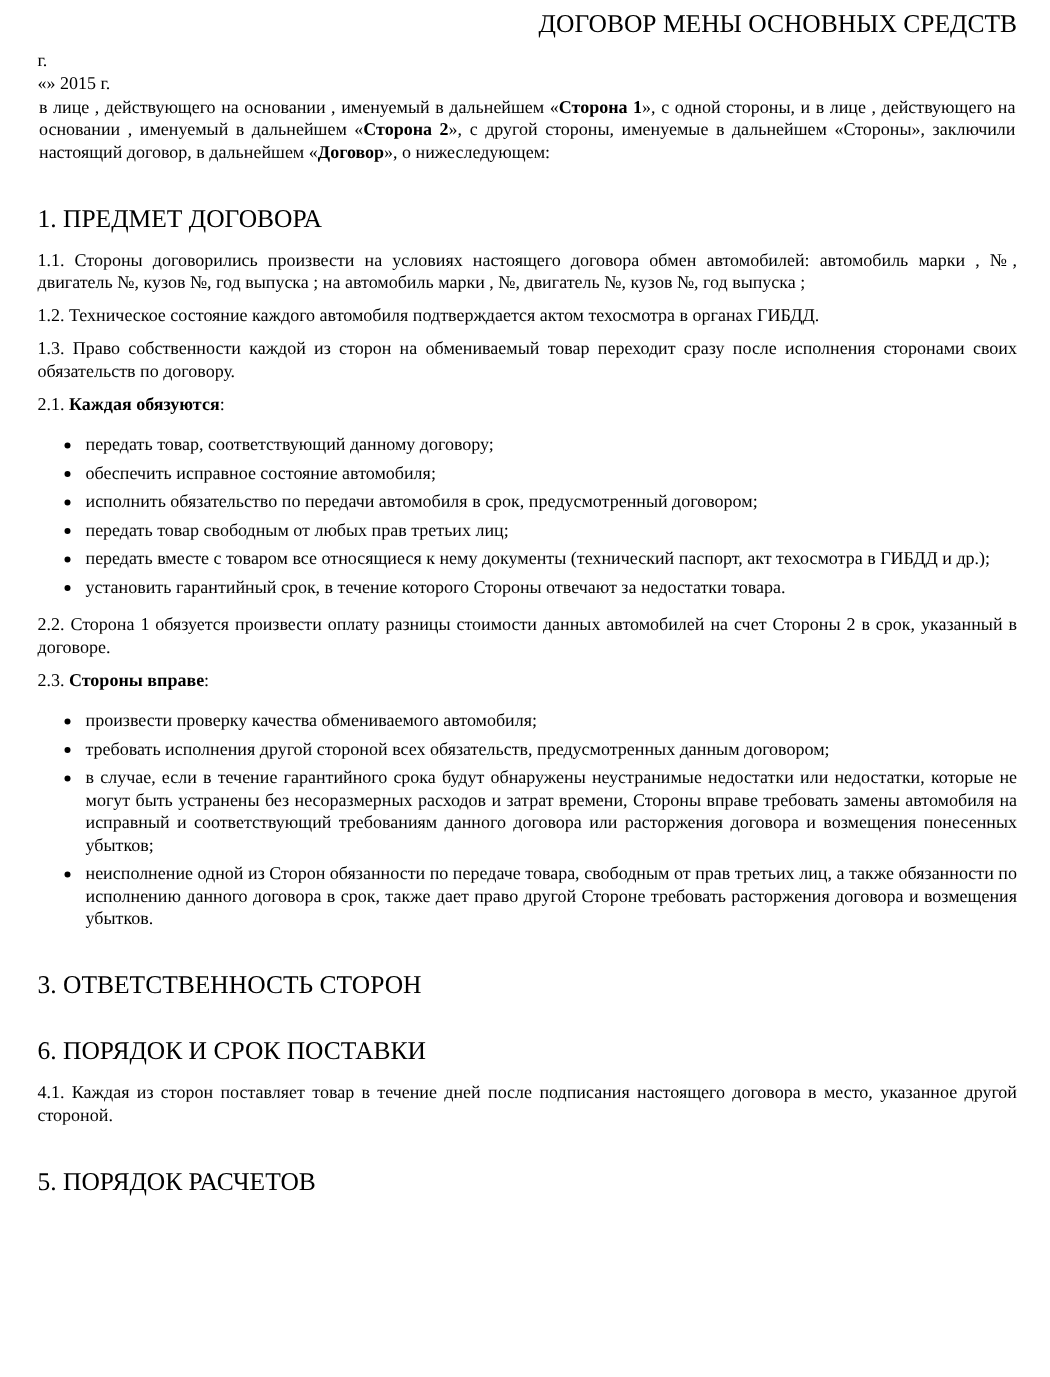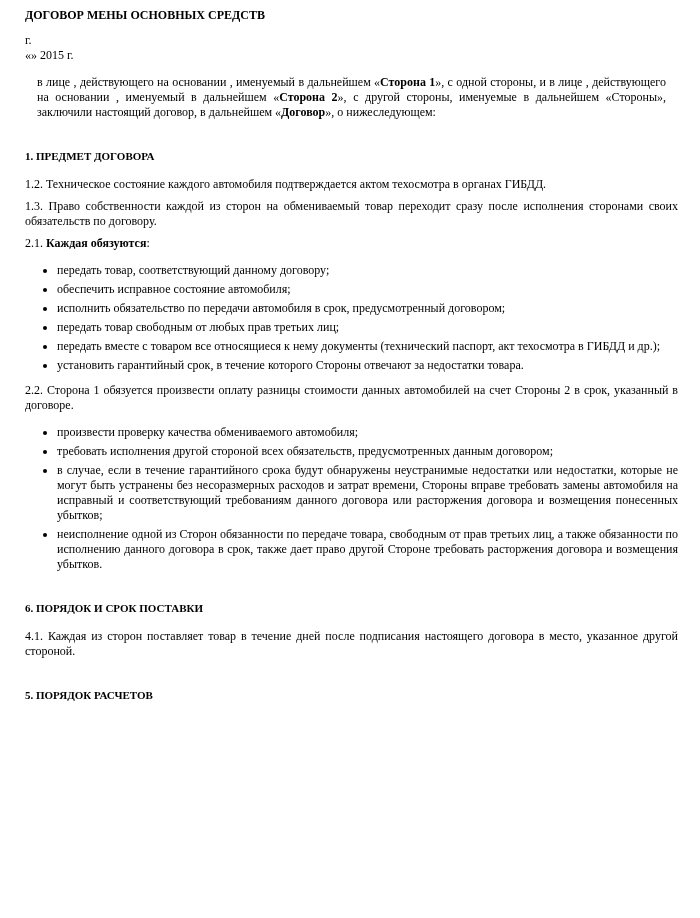--- a/index.html
+++ b/index.html
@@ -8,30 +8,30 @@
     min-height: 918px;
     background: #ffffff;
     color: #000000;
     font-family: "Liberation Serif", "DejaVu Serif", serif;
     font-size: 12px;
     line-height: 15px;
     box-sizing: border-box;
     padding: 8px 22px 20px 25px;
   }
   .doc-title {
-    text-align: left;
-    font-weight: bold;
-    font-size: 12px;
+    text-align: right;
+    font-weight: normal;
+    font-size: 17px;
     margin: 0 0 10px 0;
   }
   .plain-line { margin: 0; }
-  .preamble { margin: 12px; text-align: justify; }
+  .preamble { margin: 1px; text-align: justify; }
   h2.sec-heading {
-    font-size: 11px;
-    font-weight: bold;
+    font-size: 17px;
+    font-weight: normal;
     margin: 29px 0 13px 0;
   }
   p.clause {
     margin: 7px 0;
     text-align: justify;
   }
   ul.clause-list {
     margin: 12px 0 10px 0;
     padding-left: 32px;
   }
@@ -46,44 +46,47 @@
 
 <div class="doc-title">ДОГОВОР МЕНЫ ОСНОВНЫХ СРЕДСТВ</div>
 
 <div class="plain-line">г.</div>
 <div class="plain-line">«» 2015 г.</div>
 
 <p class="preamble"><span>в лице , действующего на основании , именуемый в дальнейшем «</span><b>Сторона 1</b><span>», с одной стороны, и в лице , действующего на основании , именуемый в дальнейшем «</span><b>Сторона 2</b><span>», с другой стороны, именуемые в дальнейшем «Стороны», заключили настоящий договор, в дальнейшем «</span><b>Договор</b><span>», о нижеследующем:</span></p>
 
 <section>
   <h2 class="sec-heading">1. ПРЕДМЕТ ДОГОВОРА</h2>
+  <p class="clause">1.1. Стороны договорились произвести на условиях настоящего договора обмен автомобилей: автомобиль марки , №, двигатель №, кузов №, год выпуска ; на автомобиль марки , №, двигатель №, кузов №, год выпуска ;</p>
   <p class="clause">1.2. Техническое состояние каждого автомобиля подтверждается актом техосмотра в органах ГИБДД.</p>
   <p class="clause">1.3. Право собственности каждой из сторон на обмениваемый товар переходит сразу после исполнения сторонами своих обязательств по договору.</p>
 </section>
 
 <section>
   <p class="clause"><span>2.1. </span><b>Каждая обязуются</b><span>:</span></p>
   <ul class="clause-list">
     <li>передать товар, соответствующий данному договору;</li>
     <li>обеспечить исправное состояние автомобиля;</li>
     <li>исполнить обязательство по передачи автомобиля в срок, предусмотренный договором;</li>
     <li>передать товар свободным от любых прав третьих лиц;</li>
     <li>передать вместе с товаром все относящиеся к нему документы (технический паспорт, акт техосмотра в ГИБДД и др.);</li>
     <li>установить гарантийный срок, в течение которого Стороны отвечают за недостатки товара.</li>
   </ul>
   <p class="clause">2.2. Сторона 1 обязуется произвести оплату разницы стоимости данных автомобилей на счет Стороны 2 в срок, указанный в договоре.</p>
+  <p class="clause"><span>2.3. </span><b>Стороны вправе</b><span>:</span></p>
   <ul class="clause-list">
     <li>произвести проверку качества обмениваемого автомобиля;</li>
     <li>требовать исполнения другой стороной всех обязательств, предусмотренных данным договором;</li>
     <li>в случае, если в течение гарантийного срока будут обнаружены неустранимые недостатки или недостатки, которые не могут быть устранены без несоразмерных расходов и затрат времени, Стороны вправе требовать замены автомобиля на исправный и соответствующий требованиям данного договора или расторжения договора и возмещения понесенных убытков;</li>
     <li>неисполнение одной из Сторон обязанности по передаче товара, свободным от прав третьих лиц, а также обязанности по исполнению данного договора в срок, также дает право другой Стороне требовать расторжения договора и возмещения убытков.</li>
   </ul>
 </section>
 
 <section>
+  <h2 class="sec-heading">3. ОТВЕТСТВЕННОСТЬ СТОРОН</h2>
 </section>
 
 <section>
   <h2 class="sec-heading">6. ПОРЯДОК И СРОК ПОСТАВКИ</h2>
   <p class="clause">4.1. Каждая из сторон поставляет товар в течение дней после подписания настоящего договора в место, указанное другой стороной.</p>
 </section>
 
 <section>
   <h2 class="sec-heading">5. ПОРЯДОК РАСЧЕТОВ</h2>
 

